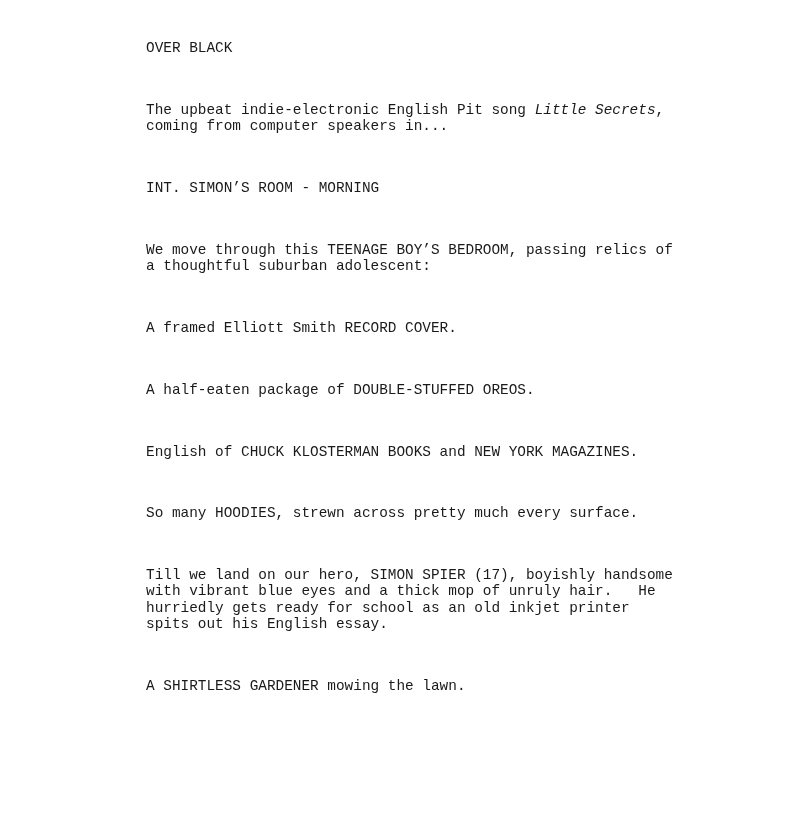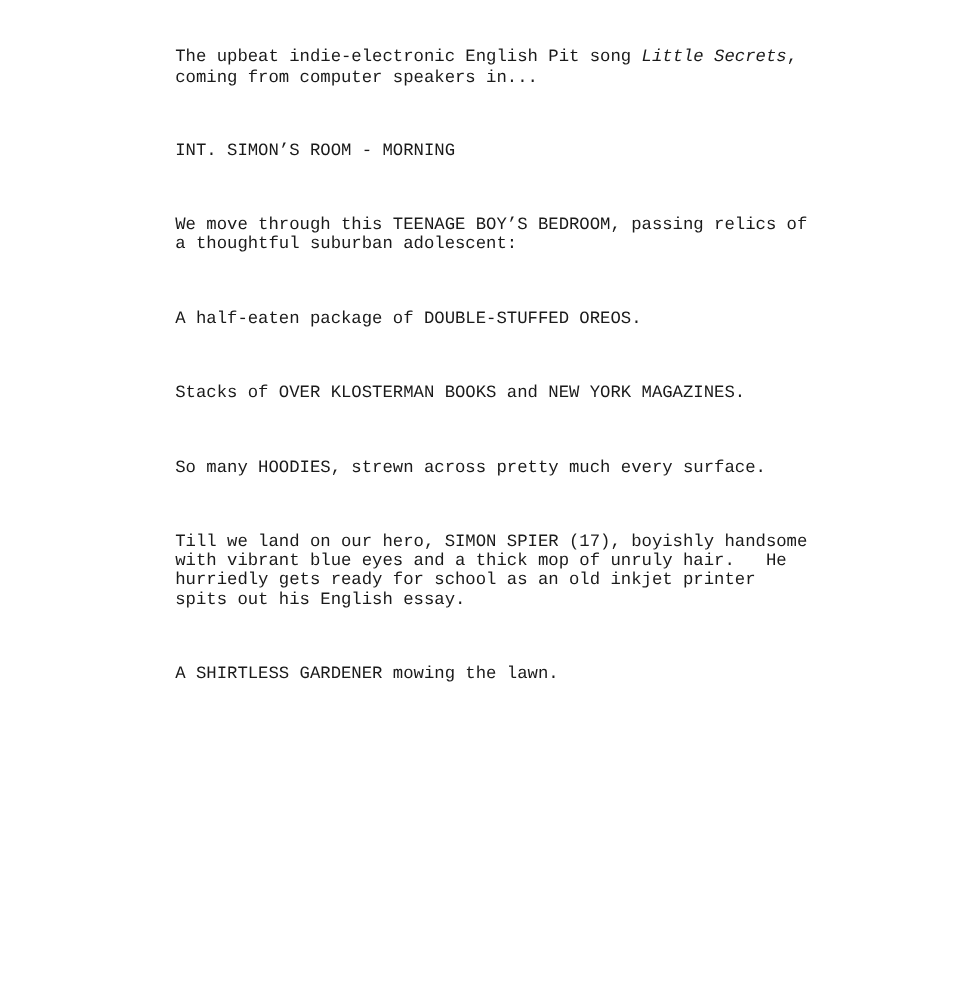--- a/index.html
+++ b/index.html
@@ -11,27 +11,29 @@
     white-space: pre-wrap;
   }
   .blk { margin: 0 0 13.2px 0; }
   .slug { }
   em { }
 </style>
 </head>
 <body>
 
 <div class="page">
+  <div class="blk">OVER BLACK</div>
   <div class="blk"><span>The upbeat indie-electronic English Pit song </span><em>Little Secrets</em><span>,
 coming from computer speakers in...</span></div>
   <div class="blk slug">INT. SIMON’S ROOM - MORNING</div>
   <div class="blk">We move through this TEENAGE BOY’S BEDROOM, passing relics of
 a thoughtful suburban adolescent:</div>
+  <div class="blk">A framed Elliott Smith RECORD COVER.</div>
   <div class="blk">A half-eaten package of DOUBLE-STUFFED OREOS.</div>
-  <div class="blk">Stacks of OVER KLOSTERMAN BOOKS and NEW YORK MAGAZINES.</div>
+  <div class="blk">English of CHUCK KLOSTERMAN BOOKS and NEW YORK MAGAZINES.</div>
   <div class="blk">So many HOODIES, strewn across pretty much every surface.</div>
   <div class="blk">Till we land on our hero, SIMON SPIER (17), boyishly handsome
 with vibrant blue eyes and a thick mop of unruly hair.   He
 hurriedly gets ready for school as an old inkjet printer
 spits out his English essay.</div>
   <div class="blk">A SHIRTLESS GARDENER mowing the lawn.</div>
   
   
   
 

